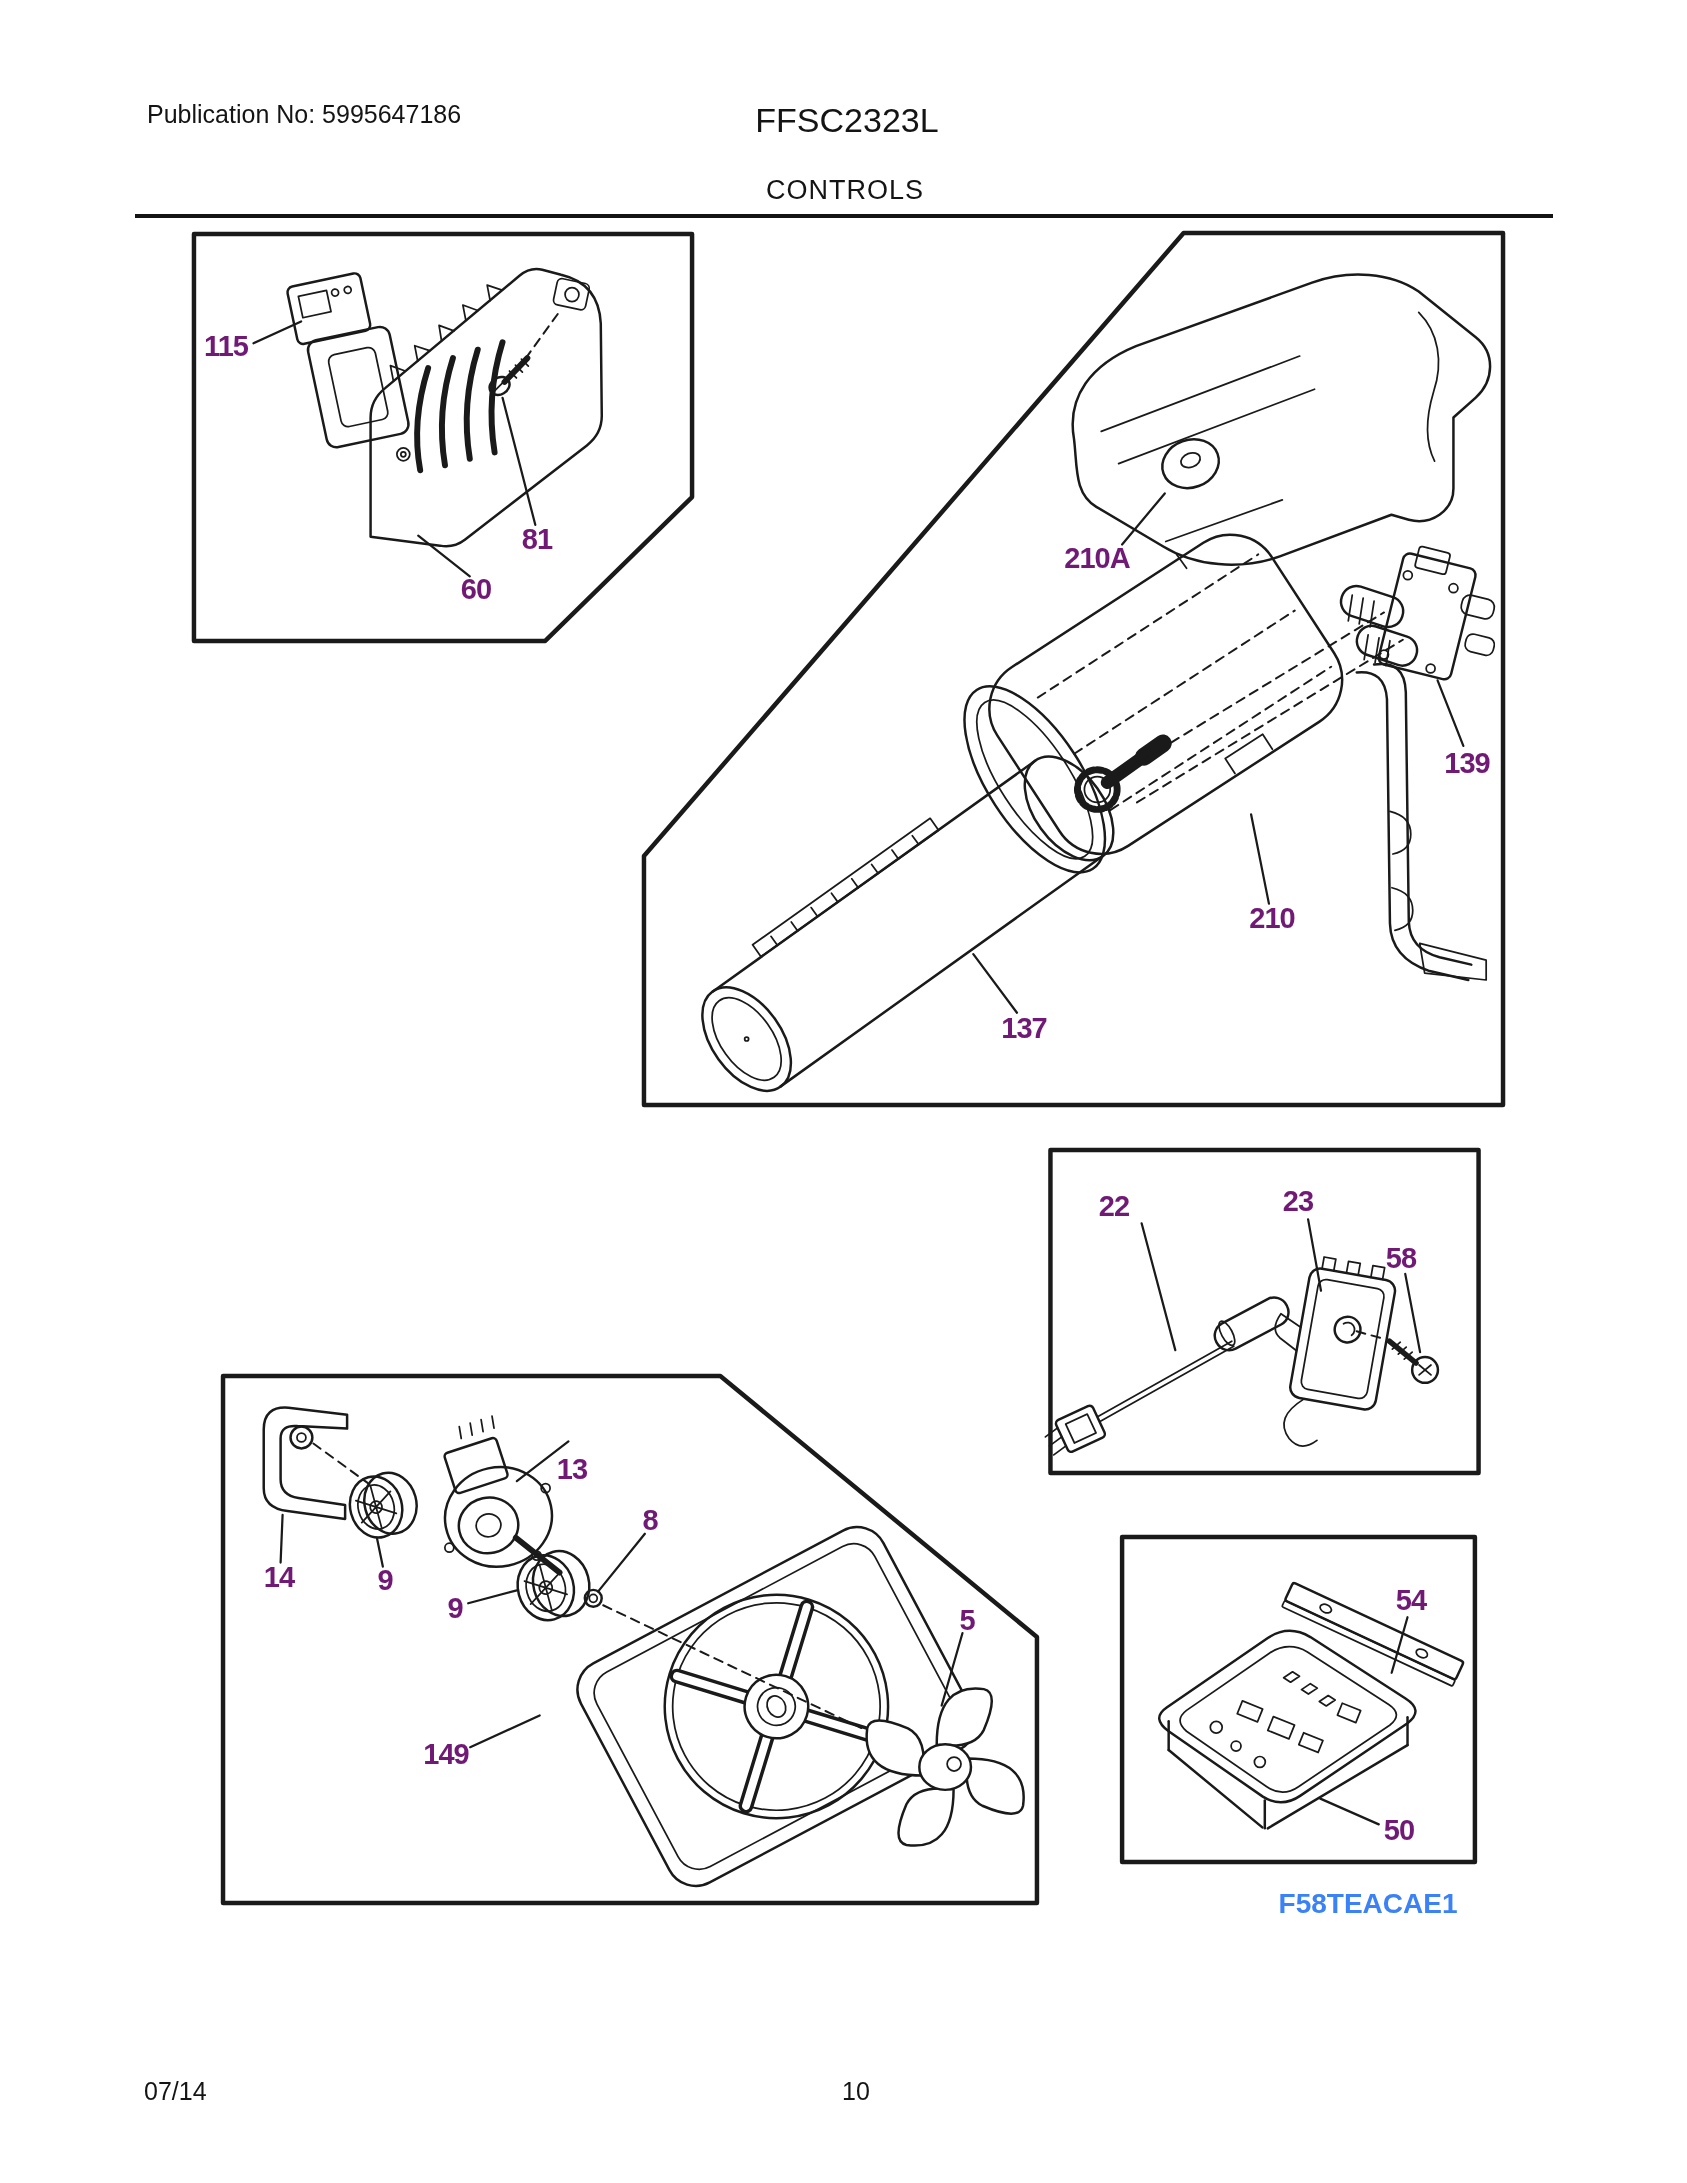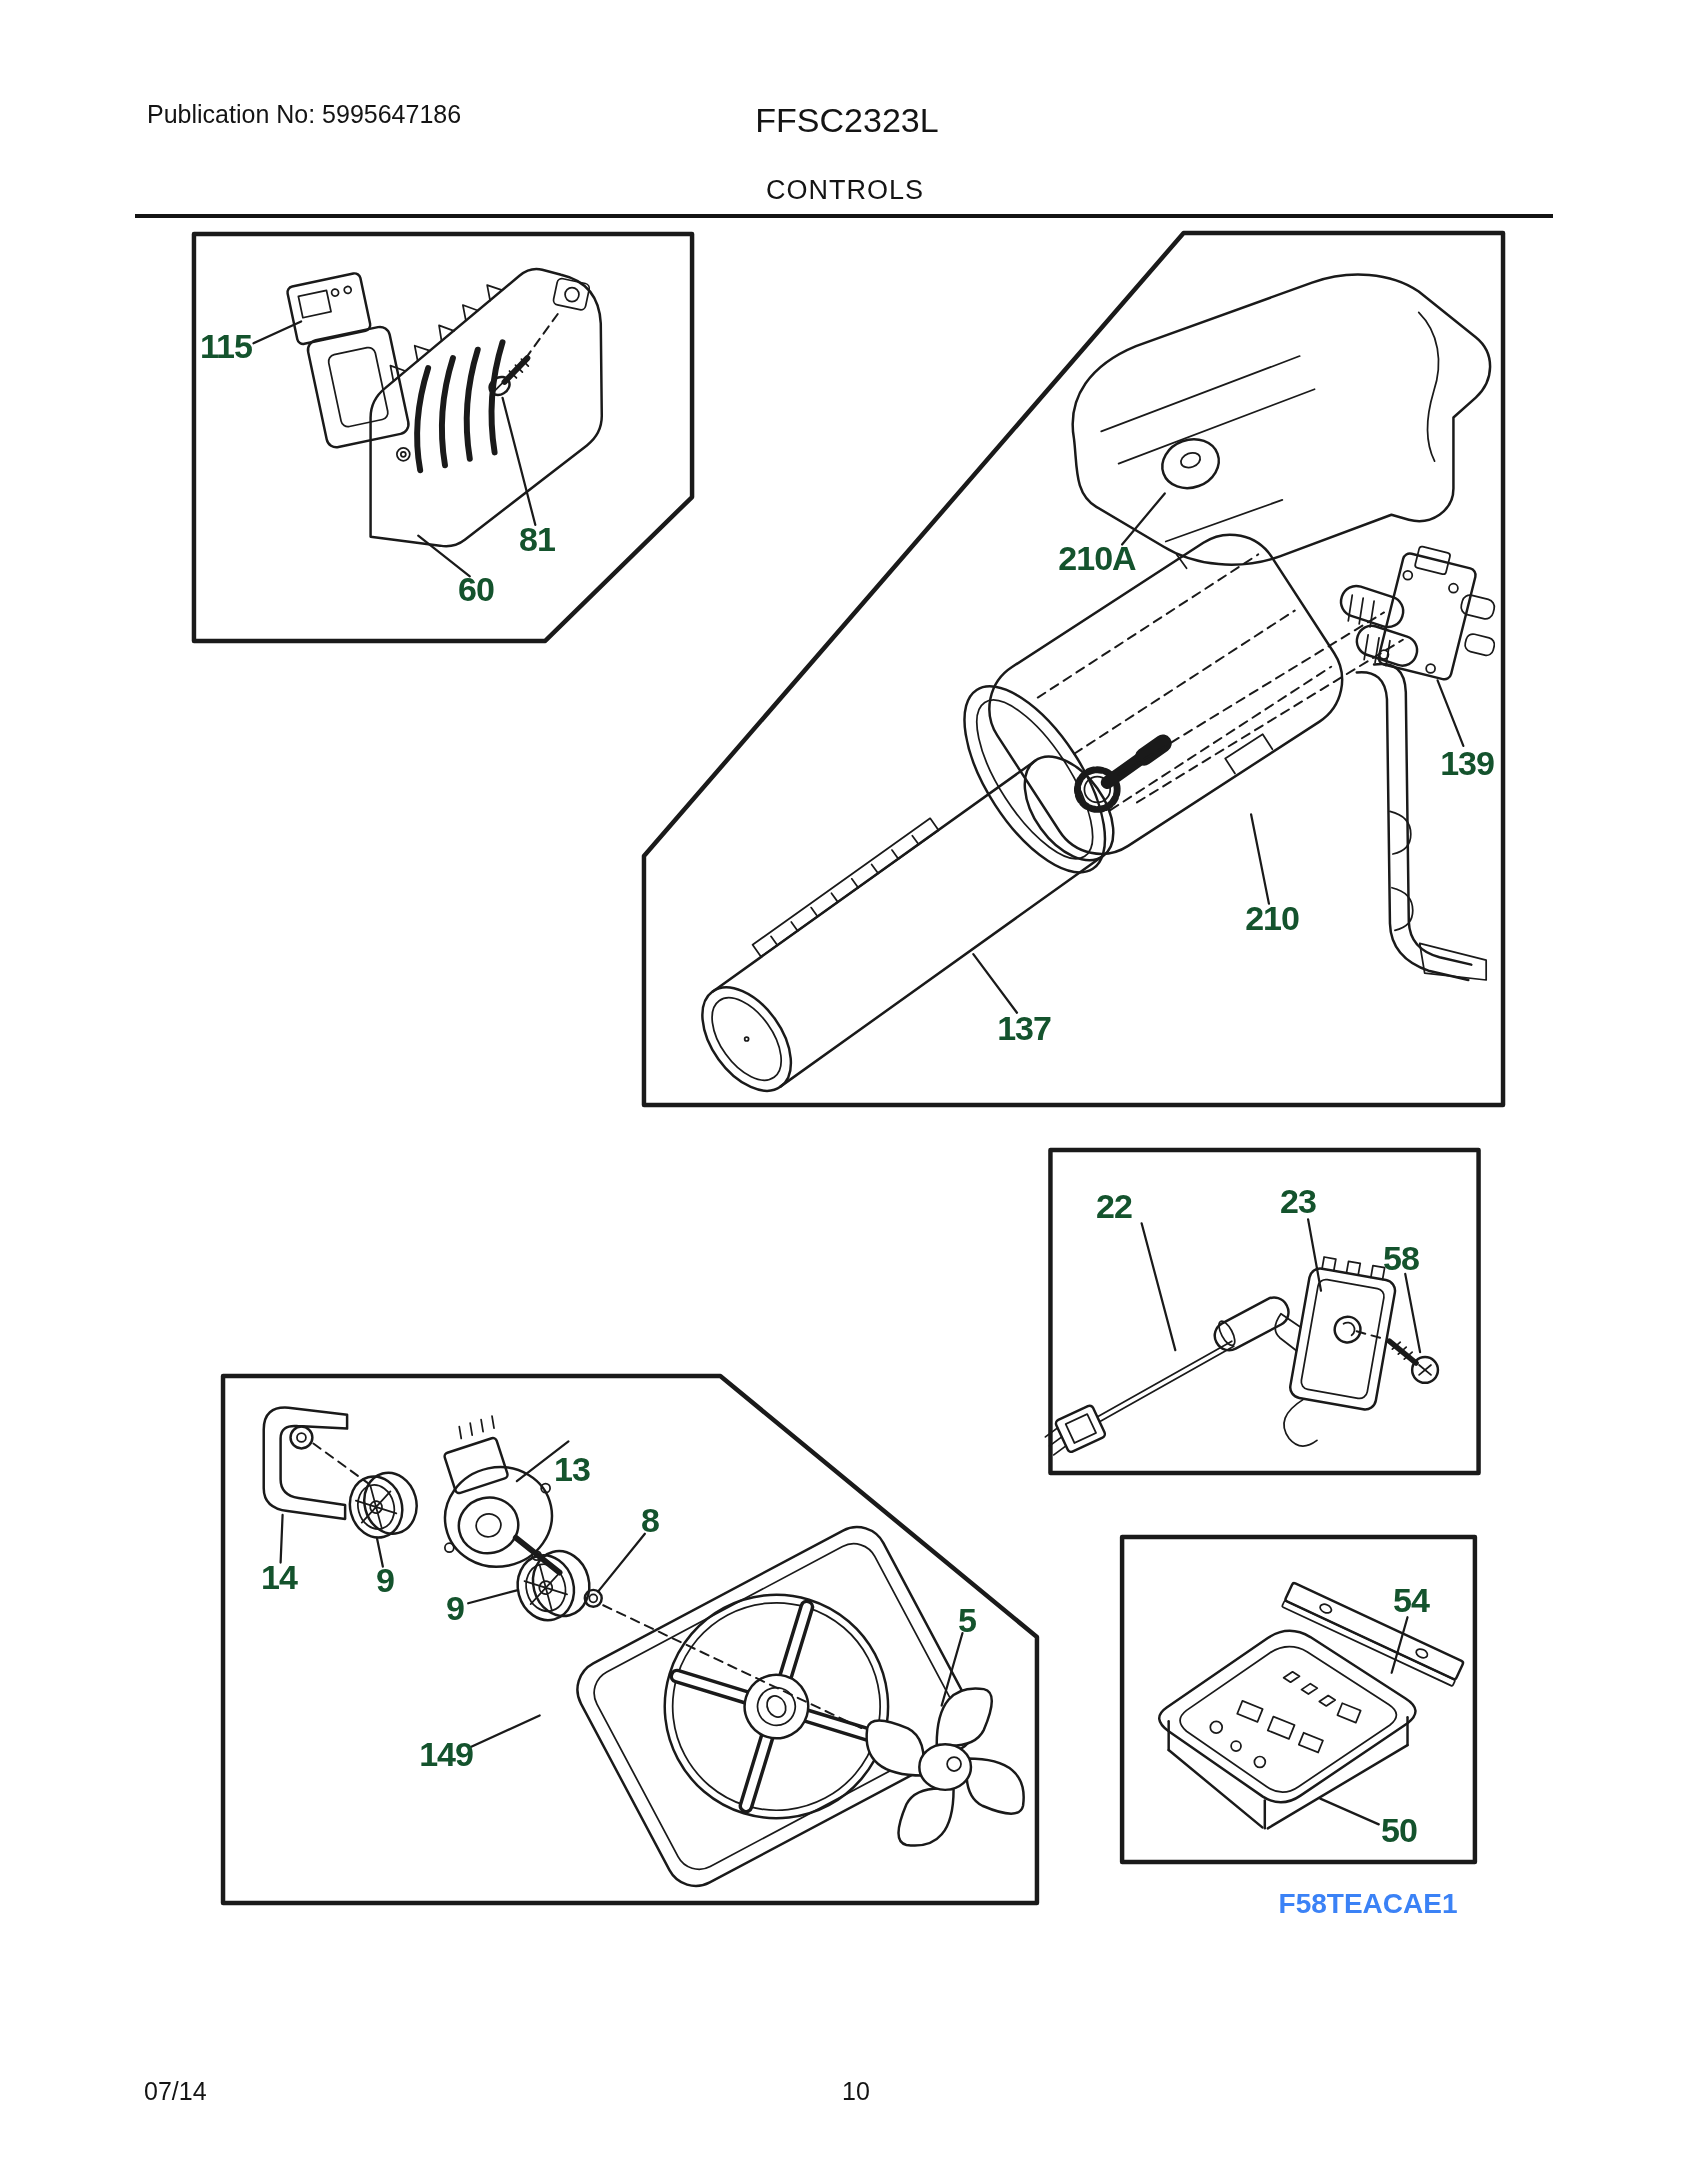--- a/index.html
+++ b/index.html
@@ -6,21 +6,21 @@
   .page{
     position:relative; width:1687px; height:2183px; background:#ffffff;
     font-family:"Liberation Sans", sans-serif; color:#141414; overflow:hidden;
   }
   .hdr-left{position:absolute; left:147px; top:101px; font-size:25px; line-height:1.1; white-space:nowrap;}
   .hdr-center{position:absolute; transform:translateX(-50%); font-size:34px; line-height:1.1; white-space:nowrap;}
   .title{position:absolute; transform:translateX(-50%); font-size:27px; letter-spacing:1px; line-height:1.1; white-space:nowrap;}
   .rule{position:absolute; background:#141414;}
   .plabel{
     position:absolute; transform:translate(-50%,-50%);
-    font-size:34px; font-weight:bold; letter-spacing:-1px; white-space:nowrap; color:#14532d;
+    font-size:29px; font-weight:bold; letter-spacing:-1px; white-space:nowrap; color:#701a75;
   }
   .asmcode{
     position:absolute; transform:translate(-50%,-50%);
     font-size:28px; font-weight:bold; letter-spacing:0px; white-space:nowrap; color:#3b82f6;
   }
   .ftr{position:absolute; font-size:25px; white-space:nowrap;}
   svg{position:absolute; overflow:visible;}
   svg *{stroke:#1a1a1a; fill:none; stroke-width:5; stroke-linecap:round; stroke-linejoin:round;}
   .outline{stroke-width:9; fill:#ffffff;}
   .thin{stroke-width:3.5;}

